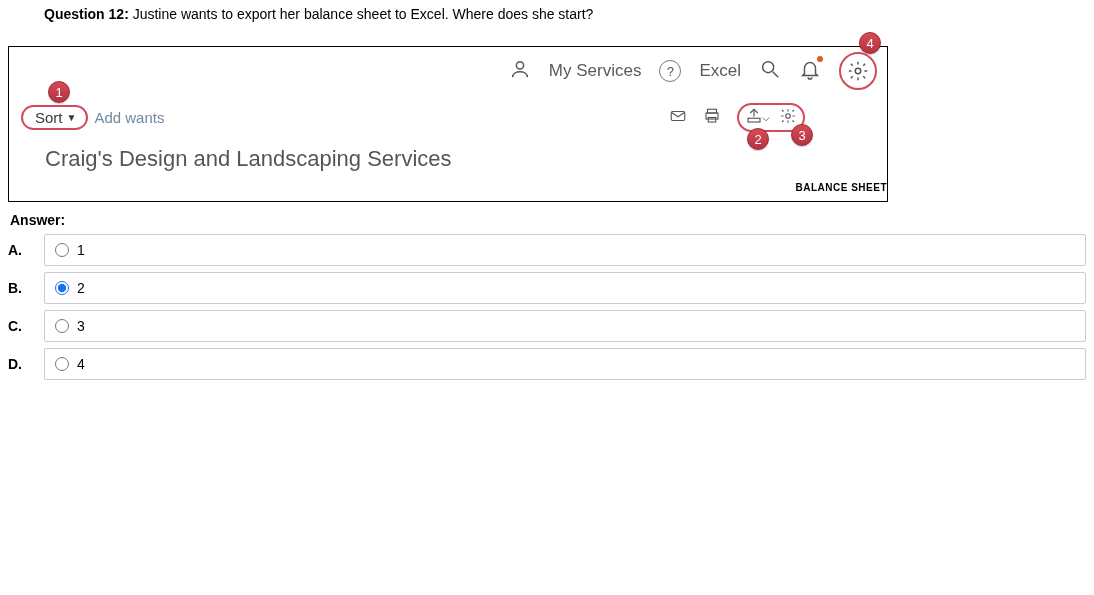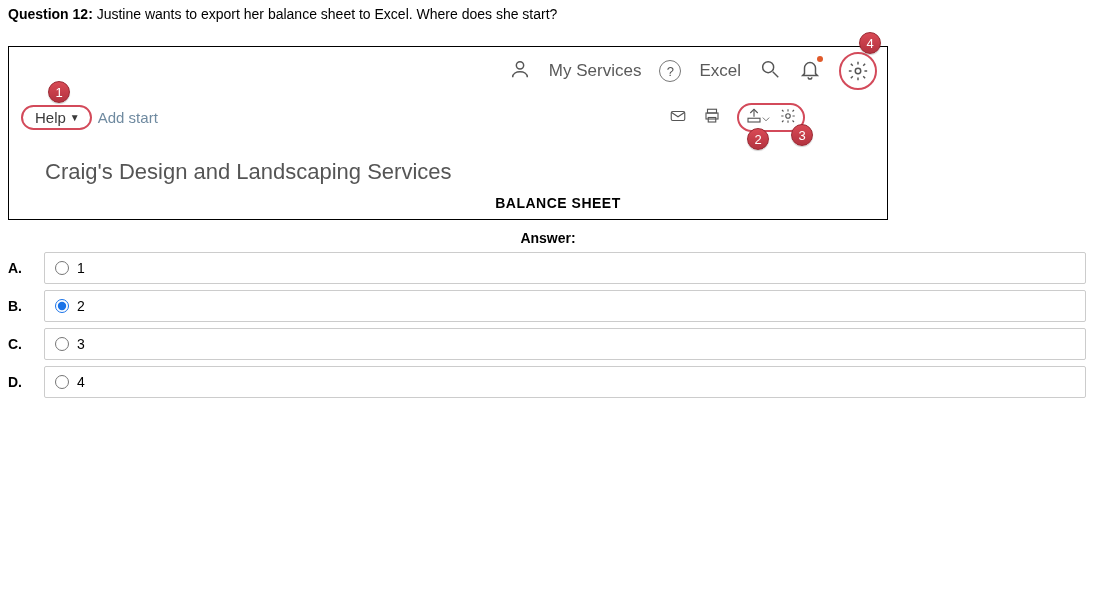--- a/index.html
+++ b/index.html
@@ -1,42 +1,42 @@
 <!DOCTYPE html>
 <html><head>
   <meta charset="utf-8">
   <style>
     * { box-sizing: border-box; margin: 0; padding: 0; }
     body { font-family: Arial, Helvetica, sans-serif; font-size: 14px; color: #000; padding: 6px 8px; background: #fff; }
-    .question-header { font-size: 14px; margin-bottom: 24px; }
+    .question-header { font-size: 14px; margin-bottom: 24px; margin-left: 36px; }
     .question-header .bold { font-weight: bold; }
     .screenshot-box { border: 1px solid #000; width: 880px; position: relative; background: #fff; margin-bottom: 10px; }
     .topbar { display: flex; align-items: center; justify-content: flex-end; height: 48px; padding: 0 10px; gap: 18px; color: #4a4a4a; font-size: 17px; position: relative; }
     .topbar .link { color: #5a5a5a; }
     .icon-svg { width: 22px; height: 22px; stroke: #555; fill: none; stroke-width: 1.6; }
     .icon-circle-border { border: 1.5px solid #777; border-radius: 50%; width: 22px; height: 22px; display: inline-flex; align-items: center; justify-content: center; font-size: 13px; color: #555; }
     .gear-outer { width: 30px; height: 30px; border-radius: 50%; display: inline-flex; align-items: center; justify-content: center; }
     .reportbar { display: flex; align-items: center; justify-content: space-between; padding: 8px 12px 6px 12px; position: relative; }
     .sort-add { display: flex; align-items: center; gap: 6px; font-size: 15px; color: #3a3a3a; }
     .sort-pill { border: 2px solid #d34a5a; border-radius: 14px; padding: 2px 10px 2px 12px; display: inline-flex; align-items: center; gap: 4px; position: relative; }
     .sort-pill .caret { font-size: 10px; }
     .add-notes { color: #6f8aa0; font-size: 15px; }
     .toolbar-icons { display: flex; align-items: center; gap: 16px; margin-right: 70px; position: relative; }
     .small-icon { width: 18px; height: 18px; stroke: #555; fill: none; stroke-width: 1.5; }
     .combo-circle { border: 2px solid #d34a5a; border-radius: 16px; padding: 2px 6px; display: inline-flex; align-items: center; gap: 6px; position: relative; }
-    .report-title { font-size: 22px; color: #555; font-weight: 400; padding: 8px 0 10px 36px; font-family: "Segoe UI", Arial, sans-serif; margin-top: 13px; }
-    .report-subtitle { font-size: 14px; font-weight: bold; text-align: center; padding: 0 0 8px 220px; letter-spacing: 0.5px; }
+    .report-title { font-size: 22px; color: #555; font-weight: 400; padding: 8px 0 10px 36px; font-family: "Segoe UI", Arial, sans-serif; }
+    .report-subtitle { font-size: 10px; font-weight: bold; text-align: right; padding: 0 0 8px 220px; letter-spacing: 0.5px; }
     .badge { position: absolute; width: 22px; height: 22px; border-radius: 50%; background: linear-gradient(#d94a55,#b33340); color: #fff; font-size: 13px; display: flex; align-items: center; justify-content: center; border: 1px solid #9a2832; box-shadow: 0 1px 1px rgba(0,0,0,0.2); }
     .badge-1 { top: -26px; left: 25px; }
     .badge-2 { bottom: -22px; left: 2px; }
     .badge-3 { bottom: -18px; right: -16px; }
     .badge-4 { top: -22px; right: -6px; }
     .note-dot { position:absolute; width:6px; height:6px; background:#e05a2a; border-radius:50%; top:-2px; right:-2px;}
     .red-circle-outer { border: 2px solid #d34a5a; border-radius: 50%; padding: 2px; display: inline-flex; }
-    .answer-label { font-weight: bold; font-size: 14px; margin: 8px 0 6px 2px; text-align: center; }
+    .answer-label { font-weight: bold; font-size: 14px; margin: 8px 0 6px 2px; }
     .options { width: 100%; }
     .option-row { display: flex; align-items: center; gap: 14px; margin-bottom: 6px; }
     .option-letter { font-weight: bold; width: 22px; font-size: 14px; }
     .option-box { flex: 1; border: 1px solid #ccc; border-radius: 2px; padding: 7px 10px; display: flex; align-items: center; gap: 8px; font-size: 14px; }
     input[type=radio]{ width:14px; height:14px; accent-color:#1a73e8; }
   </style>
 </head>
 <body>
 
 <div class="question-header">
@@ -74,25 +74,25 @@
             <path d="M12 2v3M12 19v3M4.2 4.2l2.1 2.1M17.7 17.7l2.1 2.1M2 12h3M19 12h3M4.2 19.8l2.1-2.1M17.7 6.3l2.1-2.1"></path>
           </svg>
       </span>
       <span class="badge badge-4">4</span>
     </span>
   </div>
 
   <div class="reportbar">
     <div class="sort-add">
       <span class="sort-pill" style="position:relative">
-        <span>Help</span>
+        <span>Sort</span>
         <span class="caret">▼</span>
         <span class="badge badge-1">1</span>
       </span>
-      <span class="add-notes">Add start</span>
+      <span class="add-notes">Add wants</span>
     </div>
     <div class="toolbar-icons">
       <span>
         <svg class="small-icon" viewBox="0 0 24 24">
             <rect x="3" y="6" width="18" height="12" rx="2"></rect>
             <path d="M3 7l9 6 9-6"></path>
           </svg>
       </span>
       <span>
         <svg class="small-icon" viewBox="0 0 24 24">

